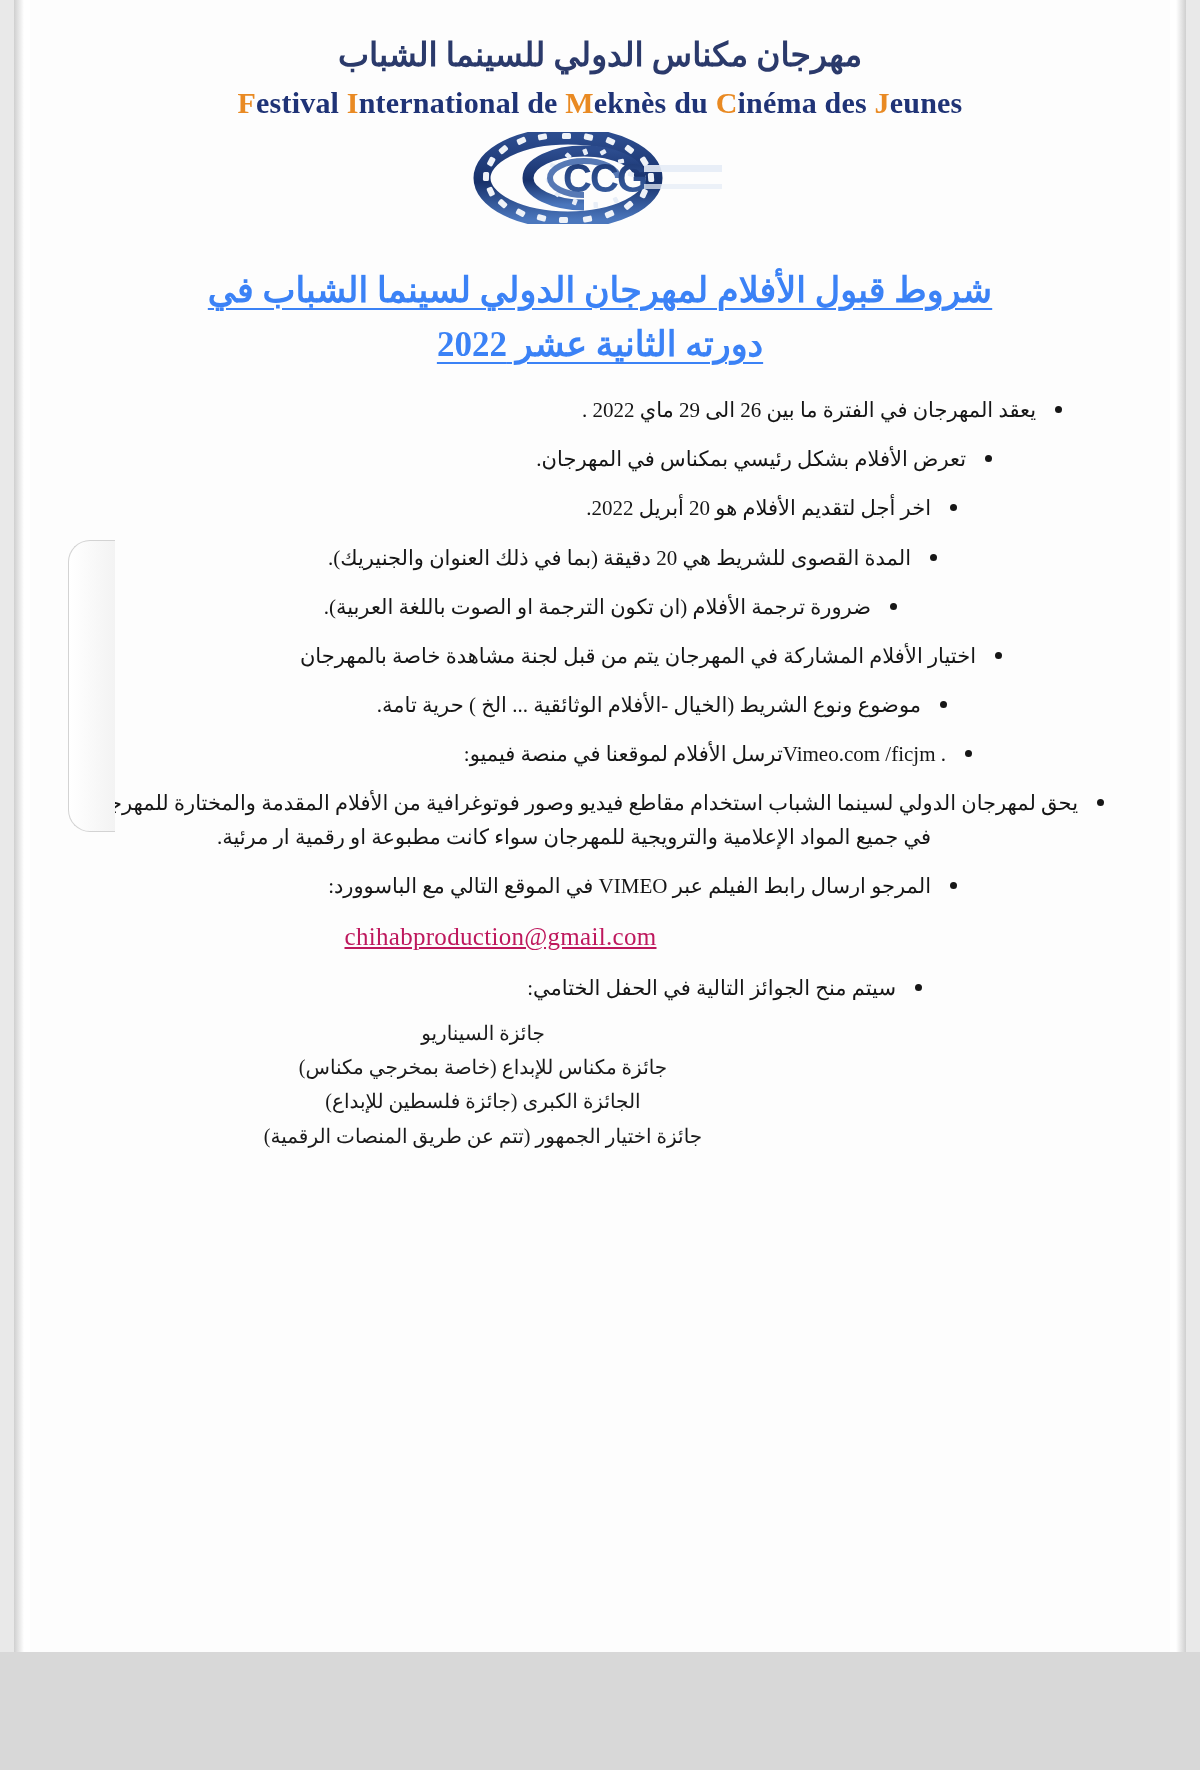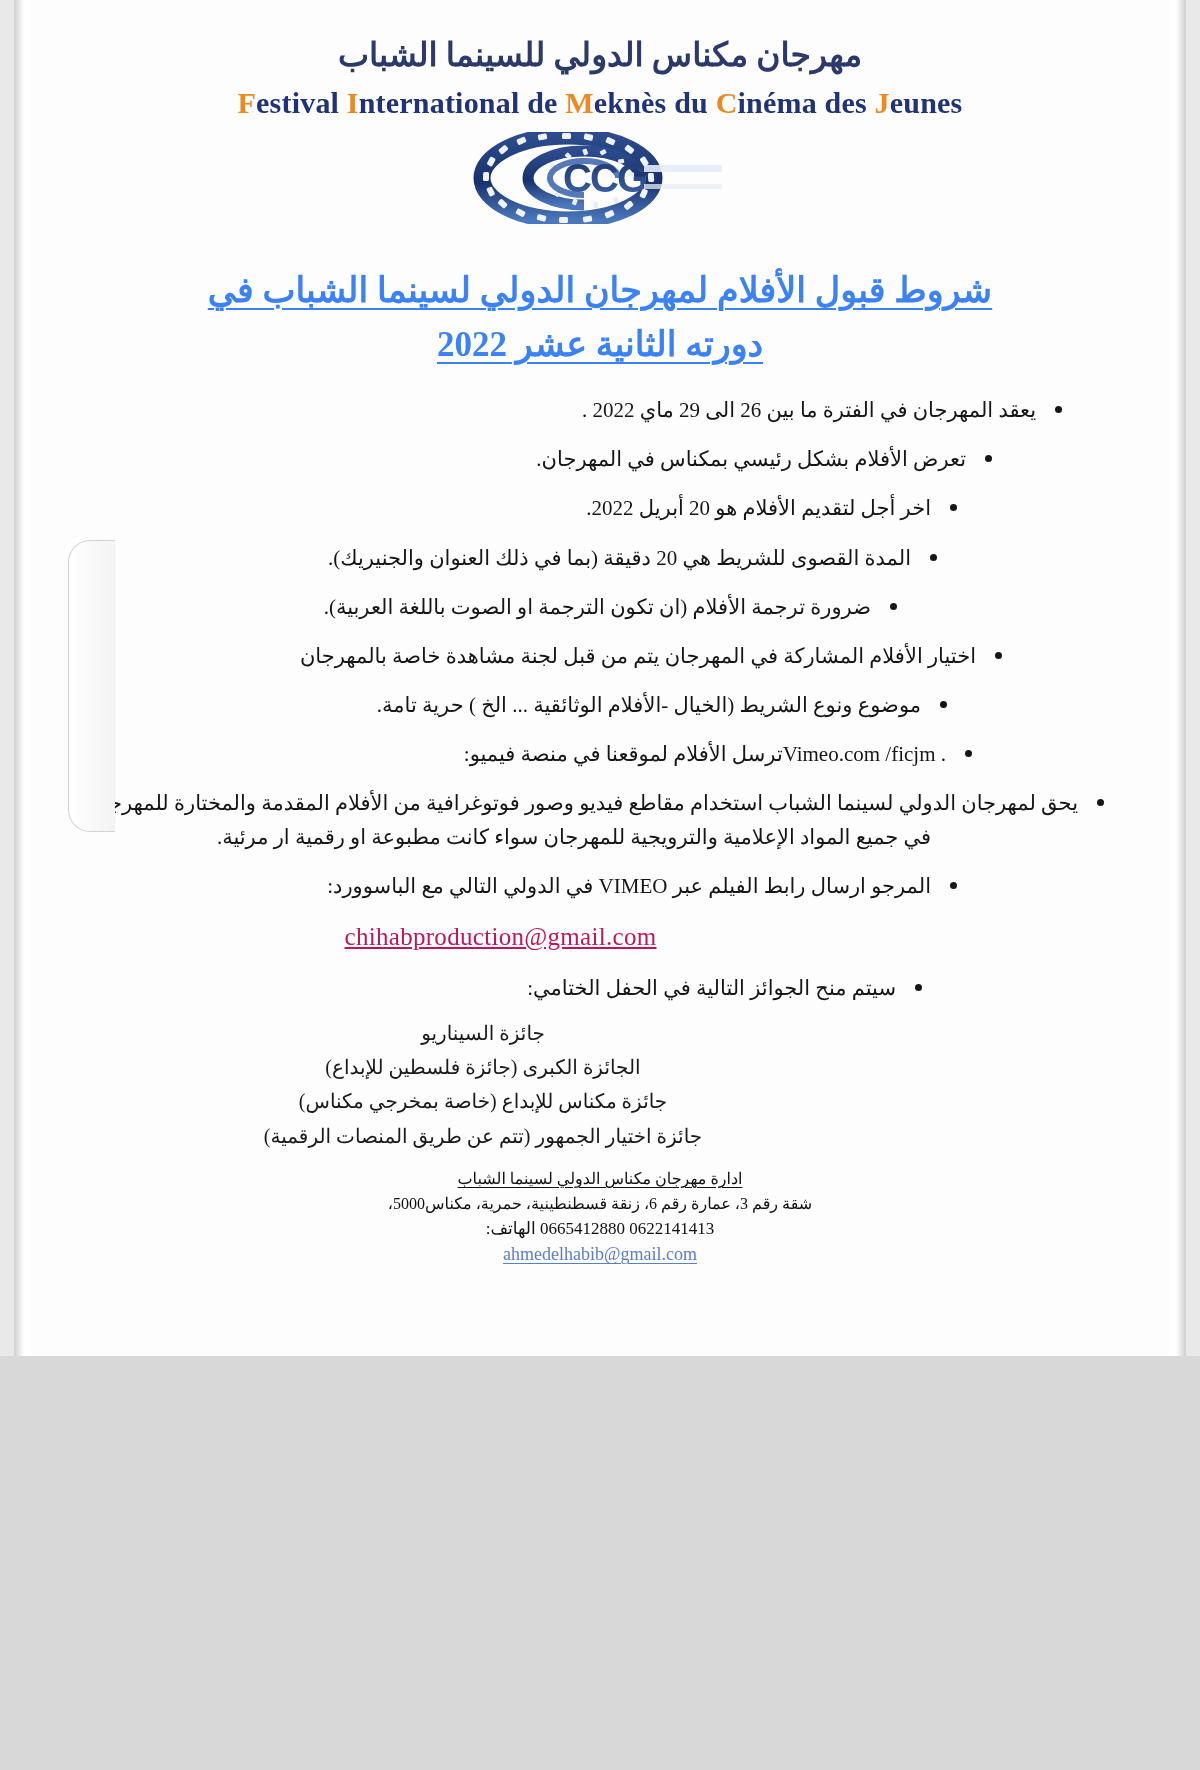--- a/index.html
+++ b/index.html
@@ -6,21 +6,21 @@
     margin: 0;
     padding: 0;
     background: #d8d8d8;
   }
   body {
     font-family: "Liberation Serif", "DejaVu Serif", serif;
   }
   .page {
     position: relative;
     width: 1200px;
-    height: 1356px;
+    height: 1652px;
     margin: 0 auto;
     background: #ffffff;
     overflow: hidden;
   }
   
   .rail-left, .rail-right {
     position: absolute;
     top: 0;
     bottom: 0;
     width: 14px;
@@ -326,40 +326,31 @@
           <span>موضوع ونوع الشريط (الخيال -الأفلام الوثائقية ... الخ ) حرية تامة.</span>
         </li>
         <li class="indent-h">
           <span>.</span>
           <span class="ltr">Vimeo.com /ficjm</span><span>ترسل الأفلام لموقعنا في منصة فيميو:</span>
         </li>
         <li class="indent-i long">
           <span>يحق لمهرجان الدولي لسينما الشباب استخدام مقاطع فيديو وصور فوتوغرافية من الأفلام المقدمة والمختارة للمهرجان في جميع المواد الإعلامية والترويجية للمهرجان سواء كانت مطبوعة او رقمية ار مرئية.</span>
         </li>
         <li class="indent-j">
-          <span>المرجو ارسال رابط الفيلم عبر VIMEO في الدولي التالي مع الباسوورد:</span>
+          <span>المرجو ارسال رابط الفيلم عبر VIMEO في الموقع التالي مع الباسوورد:</span>
           <a class="email-link" href="#">chihabproduction@gmail.com</a>
         </li>
         <li class="indent-k">
           <span>سيتم منح الجوائز التالية في الحفل الختامي:</span>
           <ul class="awards">
             <li>جائزة السيناريو</li>
+            <li>جائزة مكناس للإبداع (خاصة بمخرجي مكناس)</li>
             <li>الجائزة الكبرى (جائزة فلسطين للإبداع)</li>
-            <li>جائزة مكناس للإبداع (خاصة بمخرجي مكناس)</li>
             <li>جائزة اختيار الجمهور (تتم عن طريق المنصات الرقمية)</li>
           </ul>
         </li>
       </ul>
 
-      <div class="footer-block">
-        <div class="footer-org">ادارة مهرجان مكناس الدولي لسينما الشباب</div>
-        <div class="footer-addr">شقة رقم 3، عمارة رقم 6، زنقة قسطنطينية، حمرية، مكناس5000،</div>
-        <div class="footer-phone">
-          <span class="ltr">0665412880 0622141413</span>
-          <span>الهاتف:</span>
-        </div>
-        <div class="footer-email">ahmedelhabib@gmail.com</div>
-      </div>
     </div>
   </div>
 
   <div class="paper-curl"></div>
 </div>
 
 </body></html>

